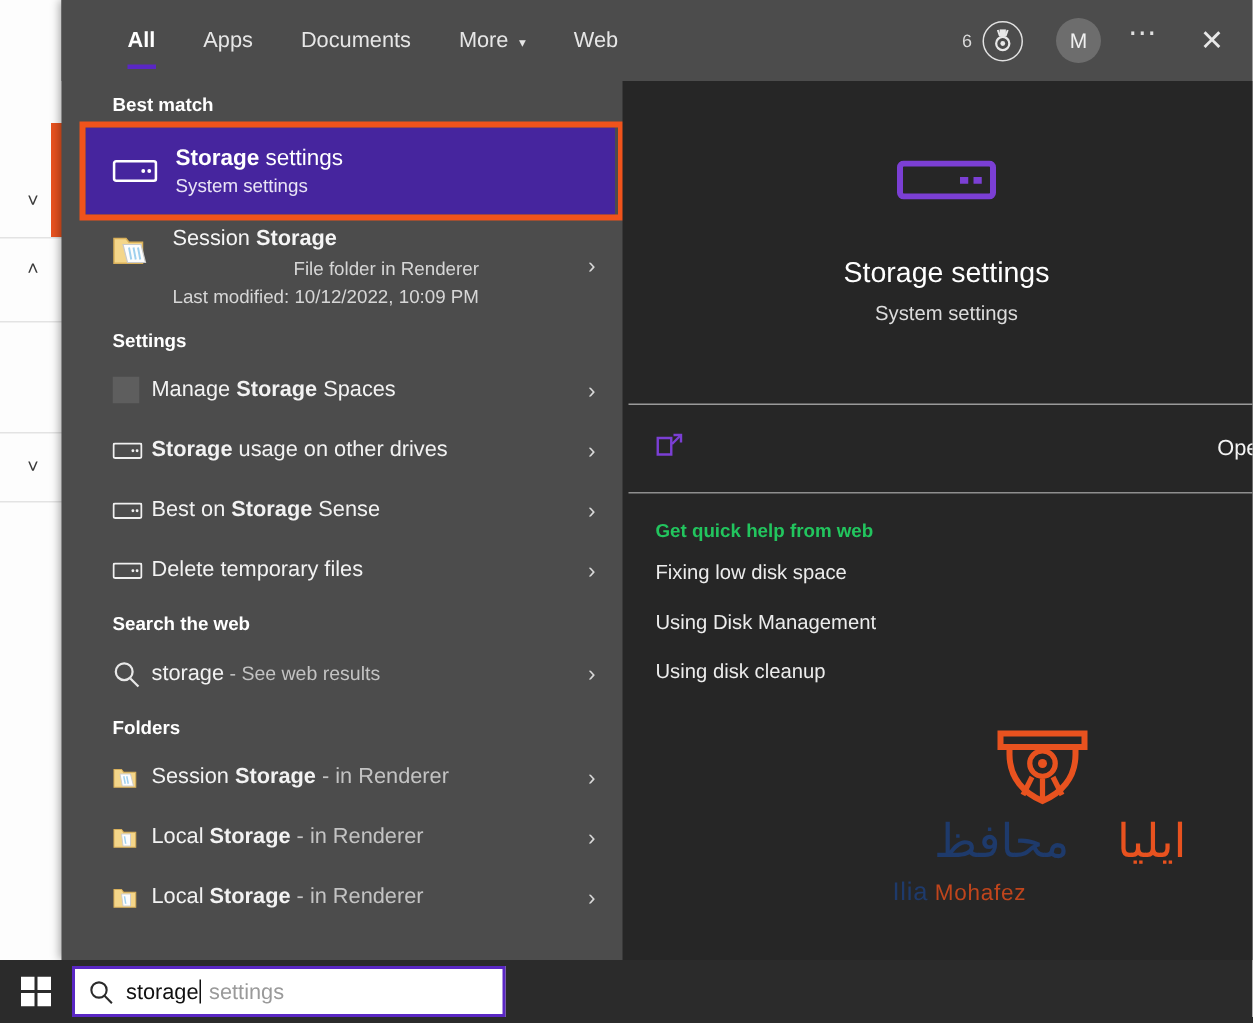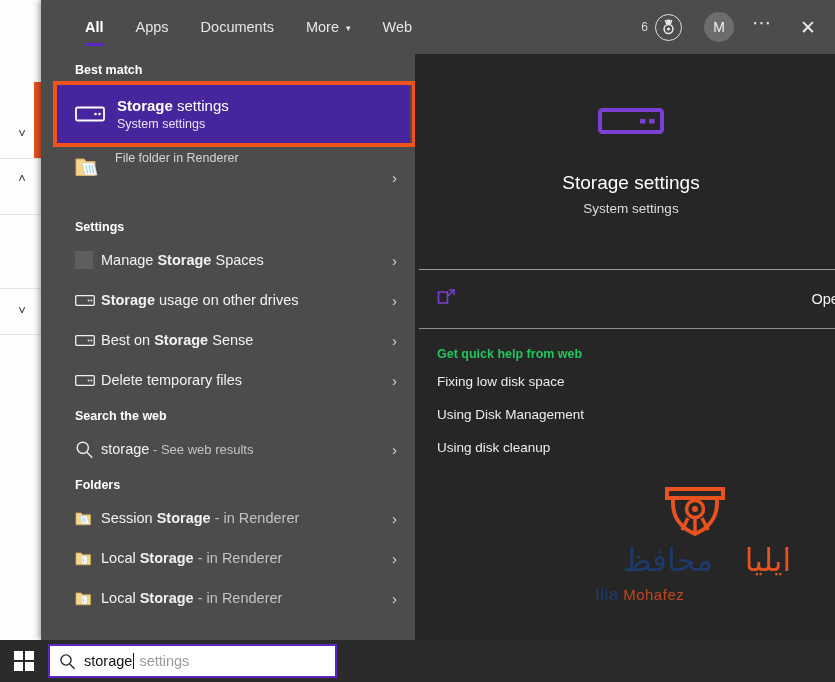--- a/index.html
+++ b/index.html
@@ -191,21 +191,23 @@
 
         <div class="row3">
           <span class="ico">
             <svg width="26" height="24" viewBox="0 0 26 24">
               <path d="M1 4 h8 l2 2.5 h9 v14 H1 Z" fill="#f4d68a" stroke="#d9b05a" stroke-width="1"></path>
               <path d="M7 8 h12 l3 12 H10 Z" fill="#fdfdfd" stroke="#c9c9c9" stroke-width=".8"></path>
               <path d="M11 10 l1.5 8 M14 10 l1.5 8 M17 10 l1.5 8" stroke="#9fd0ee" stroke-width="1.3"></path>
             </svg>
           </span>
           <span class="lines">
+            <span class="r3l1"><span>Session </span><b>Storage</b></span>
             <span class="r3l2">File folder in Renderer</span>
+            <span class="r3l3">Last modified: 10/12/2022, 10:09 PM</span>
           </span>
           <span class="chev">›</span>
         </div>
 
         <div class="sec-h">Settings</div>
 
         <div class="row">
           <span class="ico">
             <svg width="18" height="18" viewBox="0 0 18 18">
                 <rect x="0" y="0" width="18" height="18" fill="#5e5e5e"></rect>

